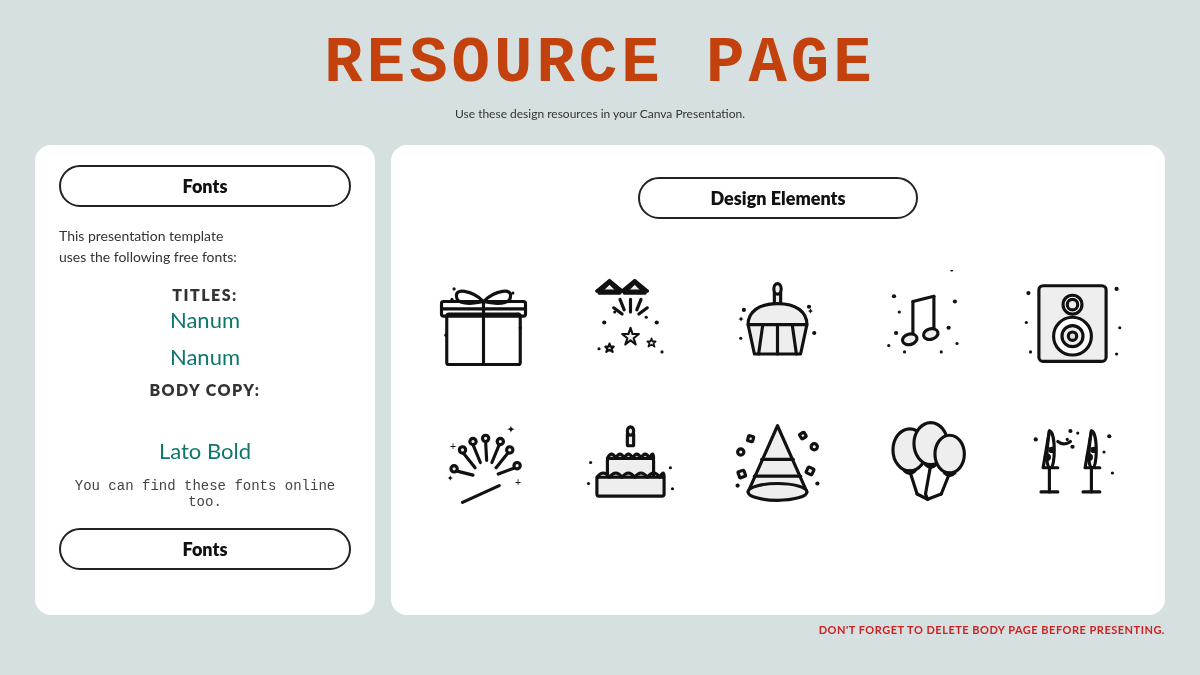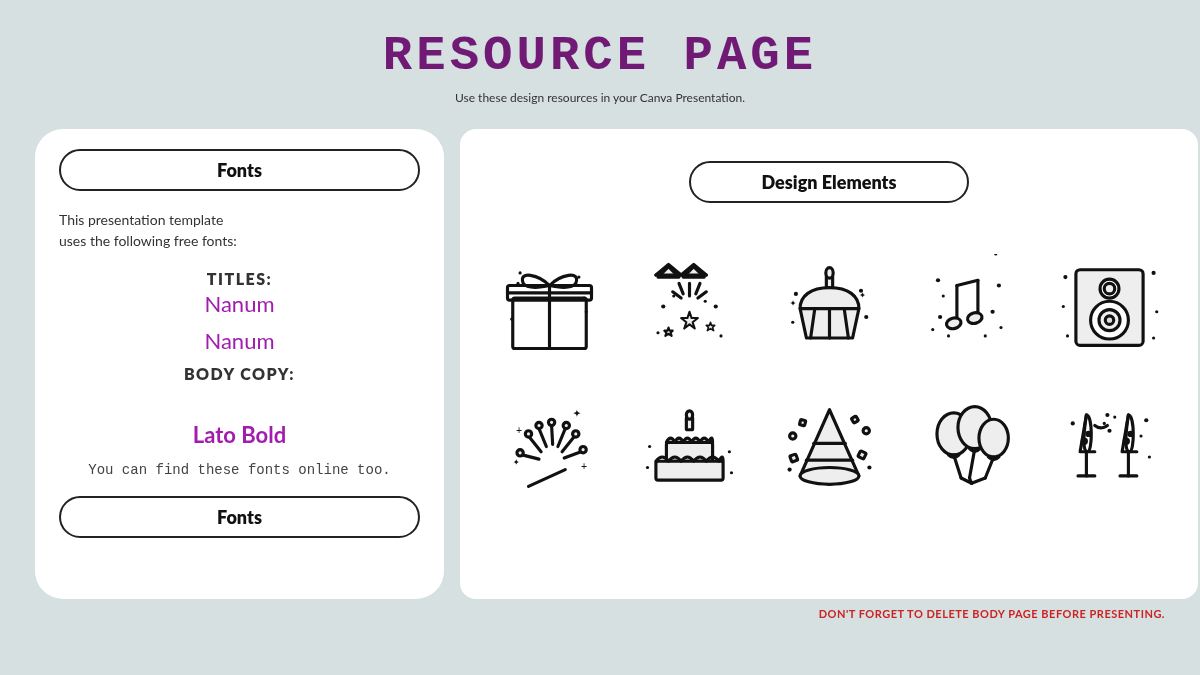--- a/index.html
+++ b/index.html
@@ -15,47 +15,47 @@
       overflow: hidden;
     }
 
     .page-header {
       text-align: center;
       margin-top: 28px;
       margin-bottom: 10px;
     }
 
     .page-title {
-      font-size: 49px;
+      font-size: 64px;
       font-weight: 900;
       letter-spacing: 4px;
       font-family: 'Courier New', monospace;
-      color: #701a75;
+      color: #c2410c;
       text-transform: uppercase;
     }
 
     .page-subtitle {
       font-size: 12px;
       color: #333;
       margin-top: 6px;
       font-weight: 400;
     }
 
     .main-content {
       display: flex;
       gap: 16px;
       width: 1130px;
       margin-top: 14px;
     }
 
     
     .left-panel {
       background: white;
-      border-radius: 28px;
-      width: 409px;
+      border-radius: 16px;
+      width: 340px;
       min-height: 470px;
       padding: 20px 24px 24px;
       flex-shrink: 0;
     }
 
     .section-badge {
       border: 2.5px solid #222;
       border-radius: 30px;
       text-align: center;
       padding: 8px 0;
@@ -82,26 +82,26 @@
       font-size: 16px;
       font-weight: 800;
       letter-spacing: 1.5px;
       color: #333;
       text-transform: uppercase;
     }
 
     .font-name {
       font-size: 22px;
       font-weight: 400;
-      color: #a21caf;
+      color: #0f766e;
       margin-top: 2px;
     }
 
     .font-name.lato-bold {
-      font-weight: 700;
+      font-weight: 400;
       margin-top: 38px;
     }
 
     .fonts-note {
       text-align: center;
       font-size: 14px;
       color: #444;
       margin: 14px 0 18px;
       font-family: Liberation Mono, monospace;
     }

